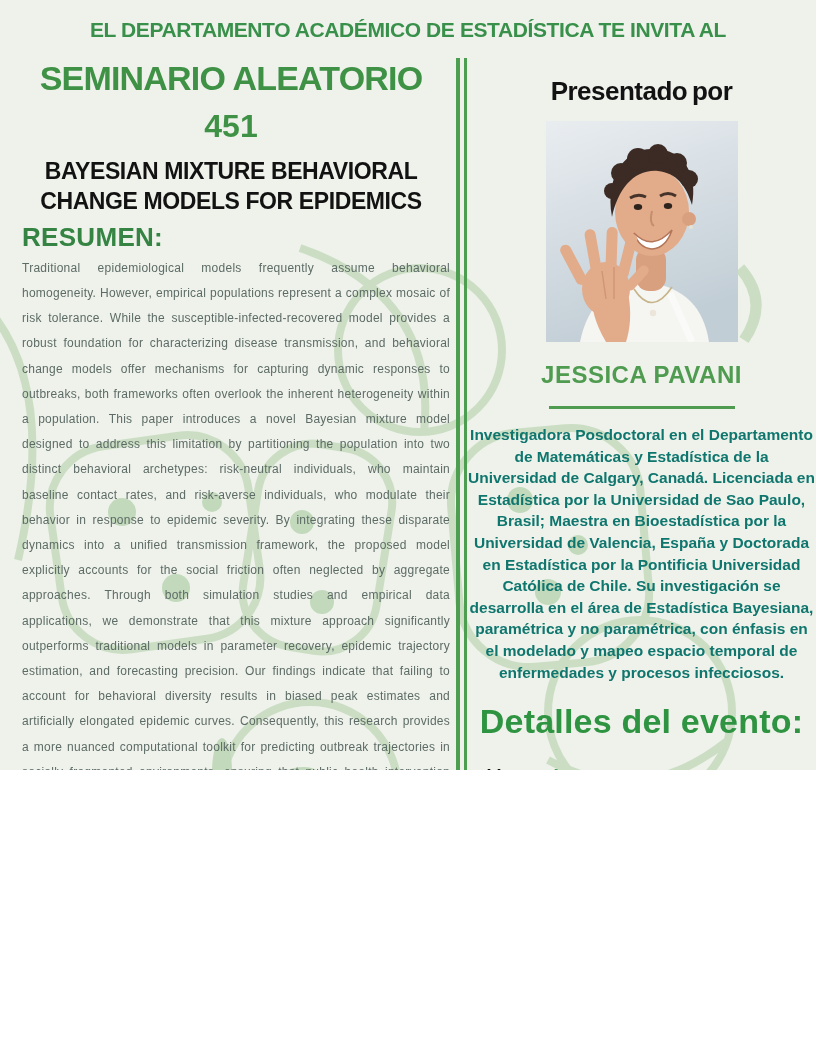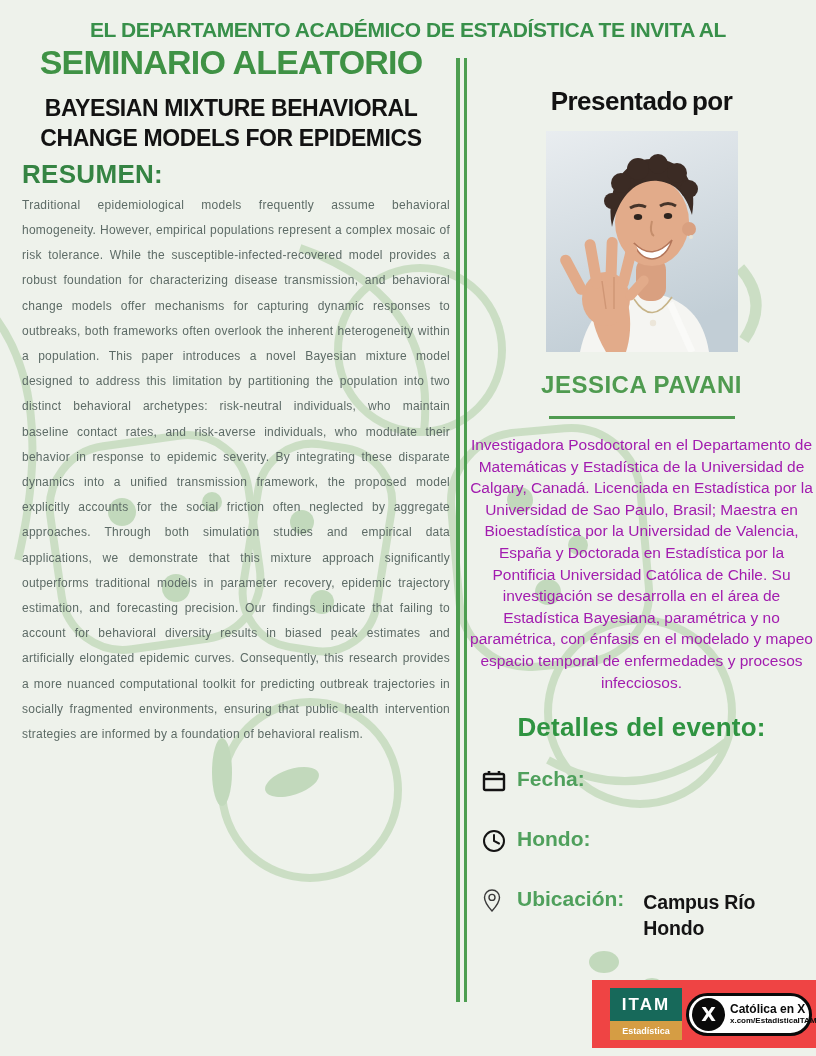--- a/index.html
+++ b/index.html
@@ -1,43 +1,43 @@
 <!DOCTYPE html>
 <html><head>
 <meta charset="utf-8">
 <style>
   * { margin:0; padding:0; box-sizing:border-box; }
   body { width:816px; font-family:"Liberation Sans", sans-serif; background:#ffffff; }
-  .poster { position:relative; width:816px; height:1056px; background:#eef2eb; overflow:hidden; }
+  .poster { position:relative; width:816px; height:770px; background:#eef2eb; overflow:hidden; }
   .watermark { position:absolute; left:0; top:0; width:816px; height:1056px; z-index:0; }
   .content { position:relative; z-index:1; width:816px; height:1056px; }
 
   .top-header { position:absolute; left:0; top:18px; width:816px; text-align:center;
     font-size:21px; font-weight:bold; color:#38904a; letter-spacing:-0.4px; }
 
   .divider { position:absolute; left:456px; top:58px; height:944px; width:11px;
     border-left:4px solid #4d9e50; border-right:3px solid #4d9e50; }
 
-  .left-col { position:absolute; left:0; top:39px; width:456px; padding:0 16px 0 22px; }
+  .left-col { position:absolute; left:0; top:55px; width:456px; padding:0 16px 0 22px; }
   .series-title { text-align:center; color:#3f9245; font-size:34px; font-weight:bold;
     letter-spacing:-0.8px; margin-top:4px; }
   .series-number { text-align:center; color:#3f9245; font-size:32px; font-weight:bold; margin-top:10px; }
   .talk-title { text-align:center; color:#121212; font-size:23px; font-weight:bold;
     line-height:1.32; max-width:404px; margin:11px auto 0; letter-spacing:-0.4px; }
   .resumen-label { color:#358443; font-size:26px; font-weight:bold; margin-top:5px; letter-spacing:0.3px; }
   .abstract { color:#5d6b66; font-size:12px; line-height:25.2px; text-align:justify;
     margin-top:3px; width:428px; letter-spacing:0.25px; }
 
-  .right-col { position:absolute; left:467px; top:64px; width:349px; text-align:center; }
+  .right-col { position:absolute; left:467px; top:54px; width:349px; text-align:center; }
   .presented { font-size:26px; font-weight:bold; color:#121212; margin-top:22px; letter-spacing:-0.5px; word-spacing:-2px; }
   .photo { width:192px; height:221px; margin:14px auto 0; display:block; }
   .speaker { color:#4f9b50; font-size:24px; font-weight:bold; margin-top:19px; letter-spacing:0.5px; }
   .sep { width:186px; height:3px; background:#4f9b50; border:none; margin:17px auto 0; }
-  .bio { font-size:15.5px; font-weight:normal; color:#a21caf; line-height:21.6px; margin:15px 1px 0; }
-  .details-title { color:#2f9441; font-size:26px; font-weight:bold; margin-top:19px; letter-spacing:0.2px; }
+  .bio { font-size:15.5px; font-weight:bold; color:#0f766e; line-height:21.6px; margin:15px 1px 0; }
+  .details-title { color:#2f9441; font-size:34px; font-weight:bold; margin-top:19px; letter-spacing:0.2px; }
 
   .detail-rows { text-align:left; margin-top:24px; padding-left:14px; }
   .detail-row { display:flex; align-items:flex-start; margin-bottom:33px; }
   .detail-icon { width:26px; flex:0 0 26px; margin-top:1px; }
   .detail-icon svg { display:block; }
   .detail-label { color:#4fa05c; font-size:21px; font-weight:bold; margin-left:10px; white-space:nowrap; }
   .detail-value { color:#141414; font-size:19.5px; font-weight:bold; margin-left:9px;
     line-height:1.35; margin-top:2px; letter-spacing:-0.2px; }
   .detail-value .line2 { padding-left:10px; }
 
@@ -94,20 +94,21 @@
   </svg>
 
   <div class="content">
 
     <div class="top-header">EL DEPARTAMENTO ACADÉMICO DE ESTADÍSTICA TE INVITA AL</div>
 
     <div class="divider"></div>
 
     <div class="left-col">
       <div class="series-title">SEMINARIO ALEATORIO</div>
+      <div class="series-number">451</div>
       <div class="talk-title">BAYESIAN MIXTURE BEHAVIORAL CHANGE MODELS FOR EPIDEMICS</div>
       <div class="resumen-label">RESUMEN:</div>
       <p class="abstract">Traditional epidemiological models frequently assume behavioral homogeneity. However, empirical populations represent a complex mosaic of risk tolerance. While the susceptible-infected-recovered model provides a robust foundation for characterizing disease transmission, and behavioral change models offer mechanisms for capturing dynamic responses to outbreaks, both frameworks often overlook the inherent heterogeneity within a population. This paper introduces a novel Bayesian mixture model designed to address this limitation by partitioning the population into two distinct behavioral archetypes: risk-neutral individuals, who maintain baseline contact rates, and risk-averse individuals, who modulate their behavior in response to epidemic severity. By integrating these disparate dynamics into a unified transmission framework, the proposed model explicitly accounts for the social friction often neglected by aggregate approaches. Through both simulation studies and empirical data applications, we demonstrate that this mixture approach significantly outperforms traditional models in parameter recovery, epidemic trajectory estimation, and forecasting precision. Our findings indicate that failing to account for behavioral diversity results in biased peak estimates and artificially elongated epidemic curves. Consequently, this research provides a more nuanced computational toolkit for predicting outbreak trajectories in socially fragmented environments, ensuring that public health intervention strategies are informed by a foundation of behavioral realism.</p>
     </div>
 
     <div class="right-col">
       <div class="presented">Presentado por</div>
 
       <svg class="photo" viewBox="0 0 192 221">
         <defs>

